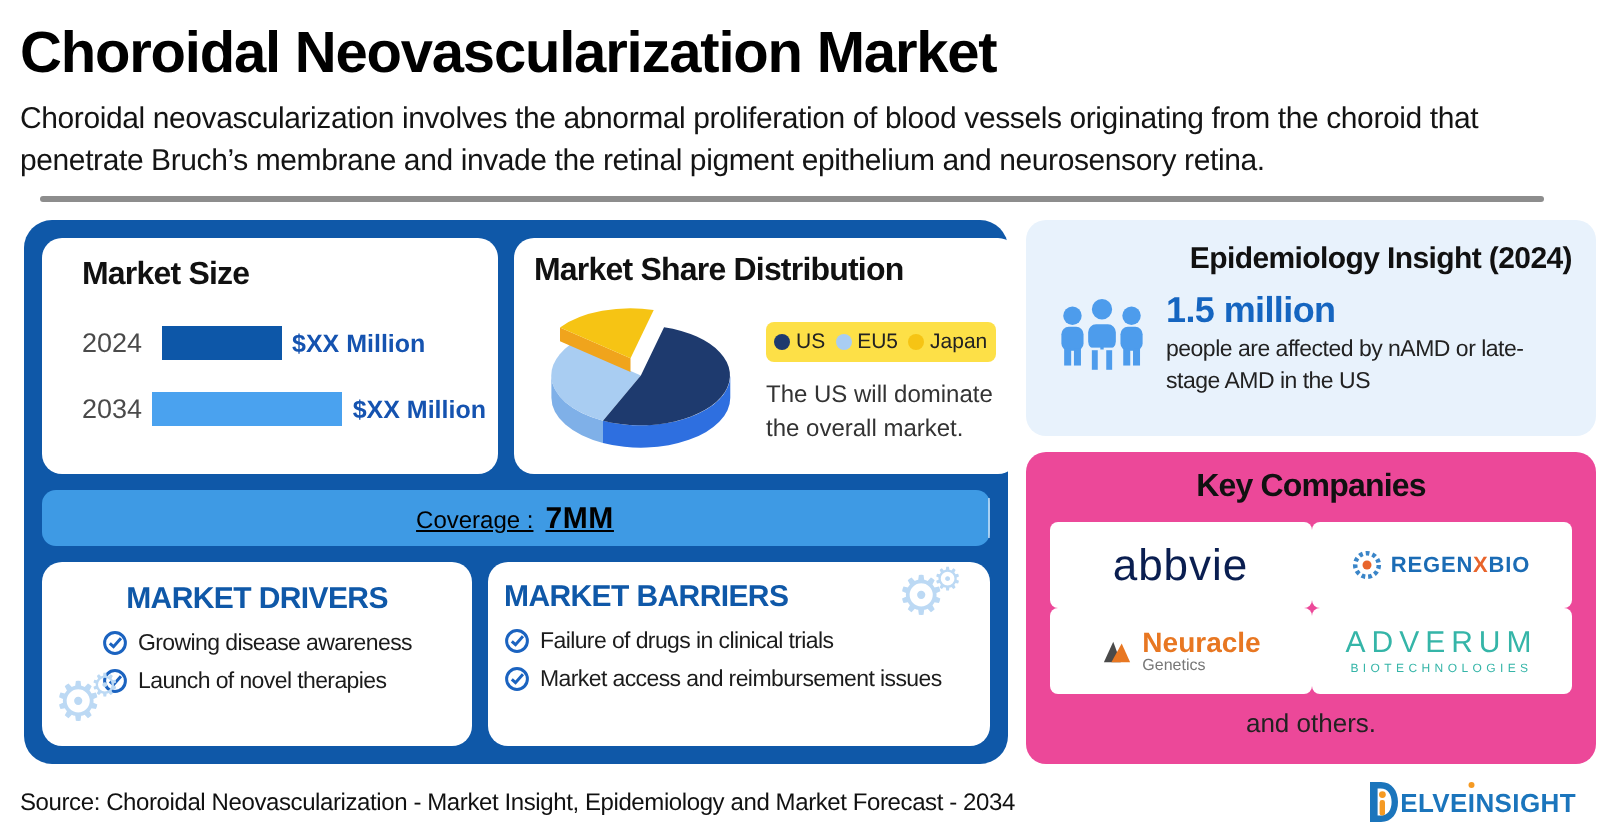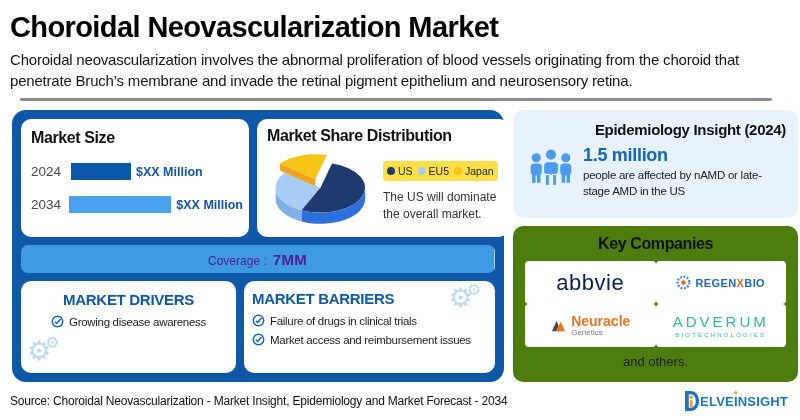--- a/index.html
+++ b/index.html
@@ -14,21 +14,21 @@
   
   .content { display:flex; gap:9px; padding:9px 10px 0 12px; height:281px; }
   .left-panel { width:492px; background:#0f58a8; border-radius:14px; padding:9px; display:flex; flex-direction:column; gap:8px; }
   .right-col { flex:1; display:flex; flex-direction:column; gap:8px; }
 
   .card { background:#fff; border-radius:10px; }
   .top-row { display:flex; gap:8px; height:118px; }
   .bottom-row { display:flex; gap:8px; flex:1; }
 
   
-  .ms-card { width:228px; padding:10px 6px 10px 10px; }
+  .ms-card { width:228px; padding:10px 6px 10px 20px; }
   .card-title { font-size:16px; font-weight:bold; color:#111; letter-spacing:-0.4px; }
   .ms-row { display:flex; align-items:center; margin-top:16px; }
   .ms-year { width:40px; font-size:13.5px; color:#4a4a4a; }
   .ms-bar { height:17px; }
   .bar-2024 { width:60px; background:#0d57a8; }
   .bar-2034 { width:108px; background:#4aa2ef; }
   .ms-value { margin-left:5px; font-size:12.5px; font-weight:bold; color:#1553b0; white-space:nowrap; }
 
   
   .share-card { flex:1; padding:8px 8px 8px 10px; }
@@ -37,21 +37,21 @@
   .share-right { flex:1; padding-top:12px; }
   .legend { background:#fde047; border-radius:4px; padding:4px 4px; display:flex; align-items:center; gap:5px; white-space:nowrap; width:fit-content; }
   .legend-item { display:flex; align-items:center; gap:3px; font-size:10.5px; color:#222; }
   .dot { width:8px; height:8px; border-radius:50%; display:inline-block; }
   .dot-us { background:#1e3a6e; }
   .dot-eu5 { background:#a9cdf2; }
   .dot-japan { background:#f6c414; }
   .share-note { margin-top:8px; font-size:12px; line-height:1.35; color:#333; width:118px; }
 
   
-  .coverage { height:28px; background:#3e9ae4; border-radius:7px; display:flex; align-items:center; color:#4c1d95; flex:none; }
+  .coverage { height:28px; background:#3e9ae4; border-radius:7px; display:flex; align-items:center; color:#000000; flex:none;text-decoration:underline; }
   .cov-half { flex:1; display:flex; align-items:baseline; justify-content:center; gap:6px; }
   .cov-half.right { justify-content:flex-start; padding-left:14px; }
   .cov-label { font-size:12px; }
   .cov-value { font-size:15px; font-weight:bold; letter-spacing:0.3px; }
   .cov-divider { width:1px; height:20px; background:rgba(255,255,255,0.55); }
 
   
   .drv-card { width:215px; padding:10px; position:relative; }
   .bar-card { flex:1; padding:9px 8px; position:relative; }
   .db-title { font-size:15px; font-weight:bold; color:#0f58a8; letter-spacing:-0.3px; }
@@ -68,21 +68,21 @@
 
   
   .epi-card { background:#e8f2fc; border-radius:10px; height:108px; padding:11px 12px 8px 14px; }
   .epi-title { font-size:15px; font-weight:bold; color:#111; letter-spacing:-0.3px;text-align:right; }
   .epi-row { display:flex; gap:8px; margin-top:7px; align-items:flex-start; }
   .epi-icon { flex:none; margin-top:2px; }
   .epi-stat { font-size:18px; font-weight:bold; color:#1565c0; letter-spacing:-0.3px; }
   .epi-desc { font-size:11.5px; letter-spacing:-0.25px; line-height:1.32; color:#222; margin-top:2px; width:203px; }
 
   
-  .comp-card { background:#4d7c0f; border-radius:10px; flex:1; padding:9px 12px 6px; }
+  .comp-card { background:#ec4899; border-radius:10px; flex:1; padding:9px 12px 6px; }
   .comp-title { text-align:center; font-size:16px; font-weight:bold; color:#111; letter-spacing:-0.4px; }
   .logo-grid { display:grid; grid-template-columns:1fr 1fr; gap:0; margin-top:8px; }
   .logo-tile { background:#fff; border-radius:4px; height:43px; display:flex; align-items:center; justify-content:center; gap:4px; }
   .abbvie-text { font-size:22px; color:#0a1e50; letter-spacing:0.5px; font-weight:500; }
   .rgx-text { font-size:11px; font-weight:bold; color:#1b6cb5; letter-spacing:0.4px; }
   .rgx-x { color:#e8642b; }
   .adverum { display:flex; flex-direction:column; align-items:center; }
   .adverum-text { font-size:15px; color:#35b5a8; letter-spacing:3px; }
   .adverum-sub { font-size:6px; color:#35b5a8; letter-spacing:2.2px; margin-top:2px; }
   .neuracle { display:flex; flex-direction:column; line-height:1; }
@@ -174,20 +174,27 @@
 
       <div class="card drv-card">
         <div class="db-title">MARKET DRIVERS</div>
         <div class="db-items">
           <div class="db-item">
             <svg class="check-icon" width="13" height="13" viewBox="0 0 14 14">
                 <circle cx="7" cy="7" r="5.6" fill="none" stroke="#1b63c0" stroke-width="1.6"></circle>
                 <path d="M4.2 7.2 L6.2 9 L10.2 4.4" fill="none" stroke="#1b63c0" stroke-width="1.6"></path>
               </svg>
             <span>Growing disease awareness</span>
+          </div>
+          <div class="db-item">
+            <svg class="check-icon" width="13" height="13" viewBox="0 0 14 14">
+                <circle cx="7" cy="7" r="5.6" fill="none" stroke="#1b63c0" stroke-width="1.6"></circle>
+                <path d="M4.2 7.2 L6.2 9 L10.2 4.4" fill="none" stroke="#1b63c0" stroke-width="1.6"></path>
+              </svg>
+            <span>Launch of novel therapies</span>
           </div>
         </div>
         <div class="gears gears-left"><span class="gear-big">⚙</span><span class="gear-small">⚙</span></div>
       </div>
 
       <div class="card bar-card">
         <div class="db-title">MARKET BARRIERS</div>
         <div class="db-items">
           <div class="db-item">
             <svg class="check-icon" width="13" height="13" viewBox="0 0 14 14">

